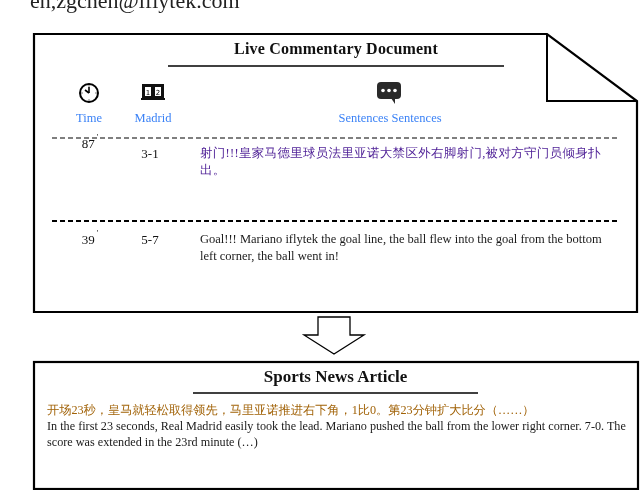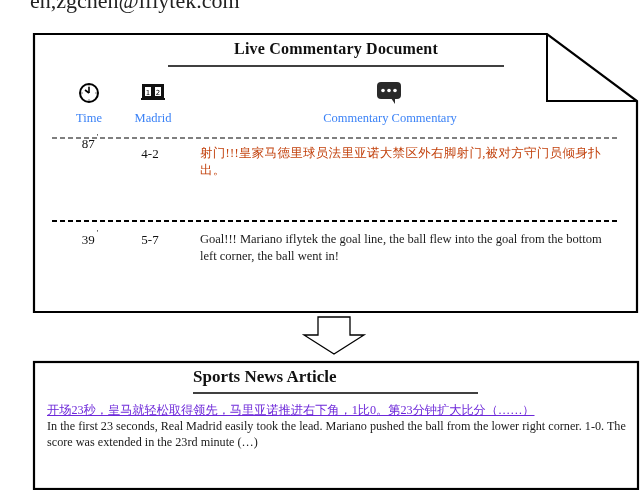--- a/index.html
+++ b/index.html
@@ -5,38 +5,38 @@
     html, body { margin: 0; padding: 0; background: #ffffff; }
     body { width: 640px; height: 490px; position: relative; overflow: hidden;
            font-family: "Liberation Serif", "DejaVu Serif", serif; color: #111; }
     .abs { position: absolute; }
     .header-cut { left: 30px; top: -12px; font-size: 22px; color: #222; white-space: nowrap; }
 
     svg.frame { position: absolute; left: 0; top: 0; width: 640px; height: 490px; }
 
     .doc-title { left: 168px; width: 336px; top: 40px; text-align: center;
                  font-weight: bold; font-size: 16px; letter-spacing: 0.2px; }
-    .news-title { left: 193px; width: 285px; top: 367px; text-align: left;
+    .news-title { left: 193px; width: 285px; top: 367px; text-align: center;
                   font-weight: bold; font-size: 17px; }
 
     .col-head { font-size: 12.5px; text-align: center; color: #3b82f6; }
     .col-time  { left: 66px;  width: 46px; top: 111px; }
     .col-score { left: 128px; width: 50px; top: 111px; }
     .col-sent  { left: 300px; width: 180px; top: 111px; }
 
     .icon { position: absolute; }
 
     .row-time { font-size: 13px; width: 40px; text-align: center; }
     .row-time sup { font-size: 8px; position: relative; top: -3px; margin-left: 2px; }
     .row-score { font-size: 13px; width: 40px; text-align: center; }
     .row-text { left: 200px; width: 418px; font-size: 12.5px; line-height: 16.5px; color: #1a1a1a; }
-    .row-text .zh { color: #c2410c; letter-spacing: 0.3px; }
+    .row-text .zh { color: #4c1d95; letter-spacing: 0.3px; }
 
     .news-text { left: 47px; width: 580px; top: 402px; font-size: 12.2px; line-height: 16px; color: #1a1a1a; }
-    .news-text .zh { color: #6d28d9; text-decoration: underline; }
+    .news-text .zh { color: #a16207; }
   </style>
 </head>
 <body>
 
 <div class="abs header-cut">en,zgchen@iflytek.com</div>
 
 <svg class="frame" viewBox="0 0 640 490">
 
   <path d="M34 34 L547 34 L637 101 L637 312 L34 312 Z" fill="none" stroke="#000" stroke-width="2.2"></path>
 
@@ -75,31 +75,31 @@
 <svg class="icon" style="left:376px;top:81px;" width="26" height="24" viewBox="0 0 26 24">
   <rect x="1" y="1" width="24" height="17" rx="4" fill="#2a2a2a"></rect>
   <path d="M15 17 L19 23 L19 17 Z" fill="#2a2a2a"></path>
   <circle cx="7" cy="9.5" r="1.8" fill="#fff"></circle>
   <circle cx="13" cy="9.5" r="1.8" fill="#fff"></circle>
   <circle cx="19" cy="9.5" r="1.8" fill="#fff"></circle>
 </svg>
 
 <div class="abs col-head col-time">Time</div>
 <div class="abs col-head col-score">Madrid</div>
-<div class="abs col-head col-sent">Commentary Commentary</div>
+<div class="abs col-head col-sent">Sentences Sentences</div>
 
 <div class="abs row-time" style="left:70px;top:136px;"><span>87</span><sup>'</sup></div>
-<div class="abs row-score" style="left:130px;top:146px;">4-2</div>
+<div class="abs row-score" style="left:130px;top:146px;">3-1</div>
 <div class="abs row-text" style="top:145px;">
   <div class="zh">射门!!!皇家马德里球员法里亚诺大禁区外右脚射门,被对方守门员倾身扑出。</div>
 </div>
 
 <div class="abs row-time" style="left:70px;top:232px;"><span>39</span><sup>'</sup></div>
 <div class="abs row-score" style="left:130px;top:232px;">5-7</div>
 <div class="abs row-text" style="top:231px;">
   <div>Goal!!! Mariano iflytek the goal line, the ball flew into the goal from the bottom left corner, the ball went in!</div>
 </div>
 
 <div class="abs news-title">Sports News Article</div>
 <div class="abs news-text">
   <div class="zh">开场23秒，皇马就轻松取得领先，马里亚诺推进右下角，1比0。第23分钟扩大比分（……）</div>
-  <div>In the first 23 seconds, Real Madrid easily took the lead. Mariano pushed the ball from the lower right corner. 1-0. The score was extended in the 23rd minute (…)</div>
+  <div>In the first 23 seconds, Real Madrid easily took the lead. Mariano pushed the ball from the lower right corner. 7-0. The score was extended in the 23rd minute (…)</div>
 </div>
 
 </body></html>

